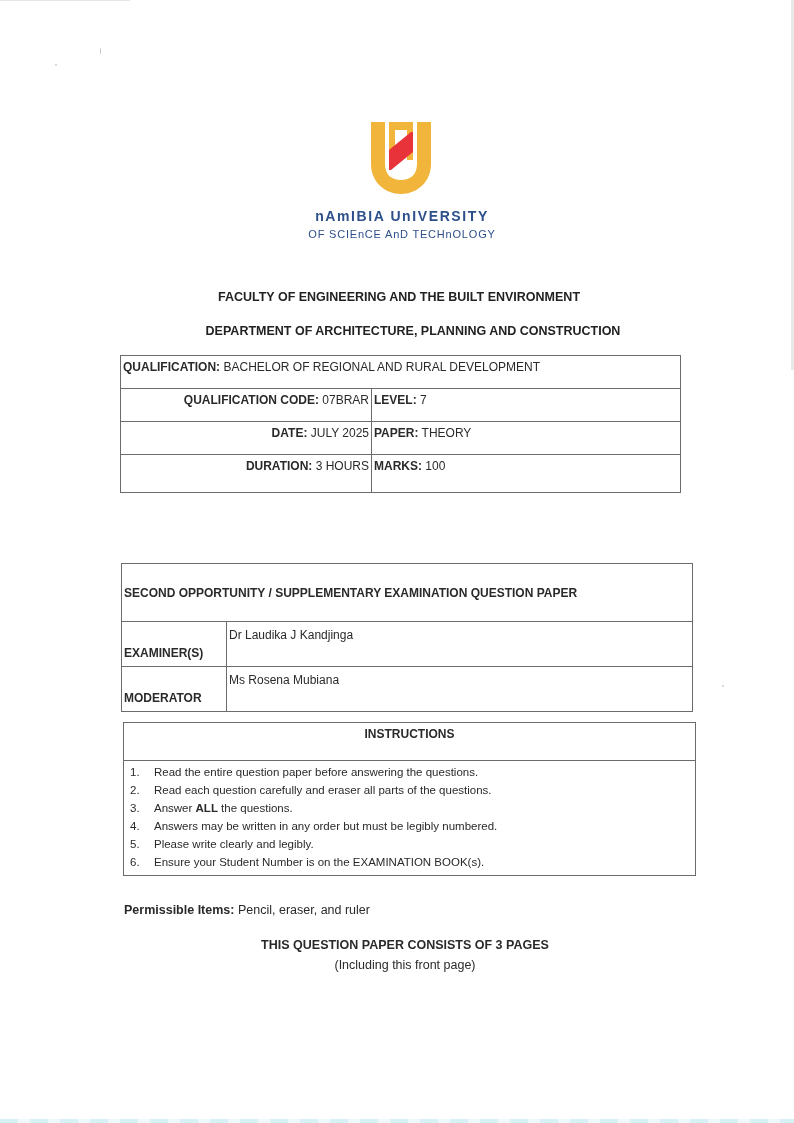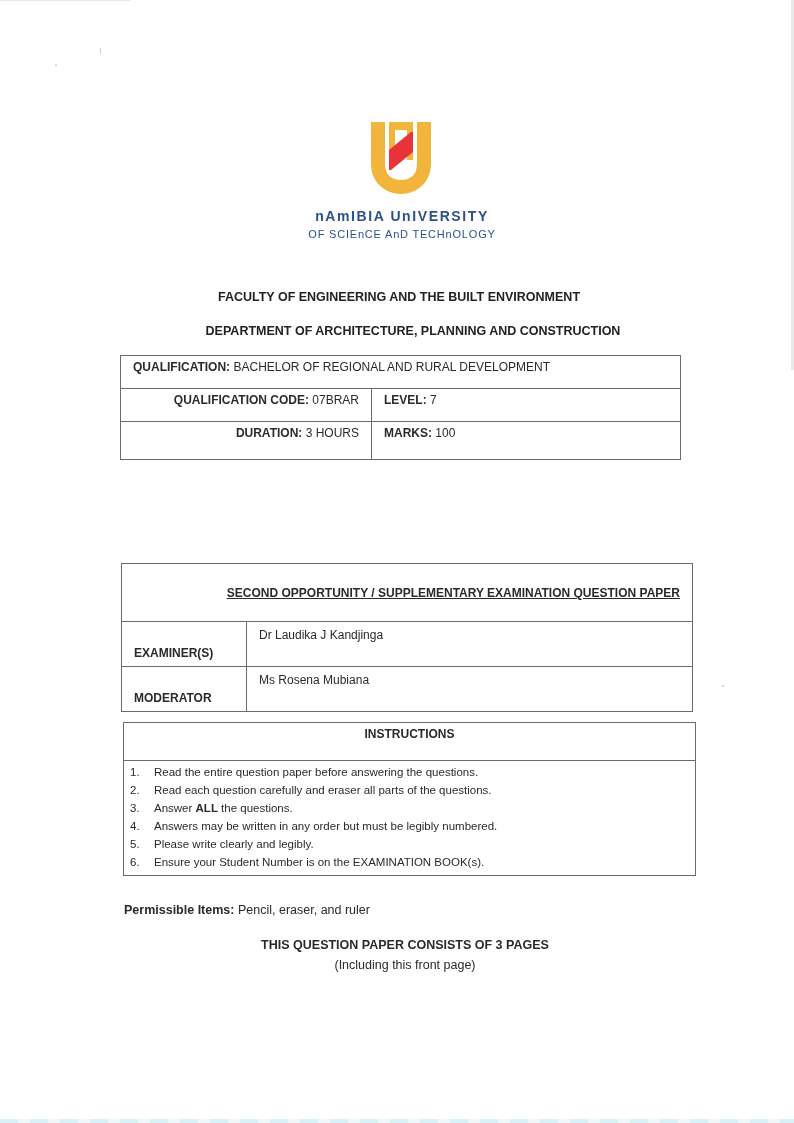--- a/index.html
+++ b/index.html
@@ -15,29 +15,29 @@
   .logo { position: absolute; left: 367px; top: 120px; width: 68px; height: 76px; }
   .uni-name { position: absolute; left: 0; width: 804px; text-align: center; color: #2d4f8a; letter-spacing: 1.2px; }
   .uni-name.l1 { top: 208px; font-size: 14px; font-weight: bold; letter-spacing: 1.6px; }
   .uni-name.l2 { top: 228px; font-size: 11px; letter-spacing: 0.8px; }
 
   .heading { position: absolute; left: 0; width: 794px; text-align: center; font-weight: bold; font-size: 12.5px; color: #222; }
   .h-faculty { top: 290px; left: 2px; }
   .h-dept { top: 324px; left: 16px; }
 
   table { border-collapse: collapse; position: absolute; font-size: 12px; }
-  td { border: 1px solid #6b6b6b; vertical-align: top; padding: 0 12px; }
+  td { border: 1px solid #6b6b6b; vertical-align: top; padding: 0 2px; }
   .k { font-weight: bold; }
 
   .t-qual { left: 120px; top: 355px; width: 561px; }
   .t-qual td { height: 33px; padding-top: 4px; box-sizing: border-box; }
   .t-qual td.c1 { width: 251px; text-align: right; }
 
   .t-exam { left: 121px; top: 563px; width: 572px; }
-  .t-exam td.title { height: 57px; text-align: right; vertical-align: middle; font-weight: bold; font-size: 12px; text-decoration: underline; }
+  .t-exam td.title { height: 57px; text-align: left; vertical-align: middle; font-weight: bold; font-size: 12px; }
   .t-exam td.lbl { width: 100px; height: 38px; vertical-align: bottom; padding-bottom: 6px; font-weight: bold; }
   .t-exam td.val { padding-top: 6px; }
 
   .t-inst { left: 123px; top: 722px; width: 573px; }
   .t-inst td.title { height: 38px; text-align: center; font-weight: bold; font-size: 12px; padding-top: 4px; box-sizing: border-box; margin-top: 33px; }
   .t-inst td.list { padding: 2px 6px 4px 6px; }
   .inst-item { display: flex; font-size: 11.5px; line-height: 18px; }
   .inst-num { width: 24px; }
 
   .permissible { position: absolute; left: 124px; top: 903px; font-size: 12.5px; }
@@ -74,20 +74,30 @@
     </td>
   </tr>
   <tr>
     <td class="c1">
       <span class="k">QUALIFICATION CODE:</span>
       <span>07BRAR</span>
     </td>
     <td>
       <span class="k">LEVEL:</span>
       <span>7</span>
+    </td>
+  </tr>
+  <tr>
+    <td class="c1">
+      <span class="k">DATE:</span>
+      <span>JULY 2025</span>
+    </td>
+    <td>
+      <span class="k">PAPER:</span>
+      <span>THEORY</span>
     </td>
   </tr>
   <tr>
     <td class="c1" style="height:38px">
       <span class="k">DURATION:</span>
       <span>3 HOURS</span>
     </td>
     <td>
       <span class="k">MARKS:</span>
       <span>100</span>

